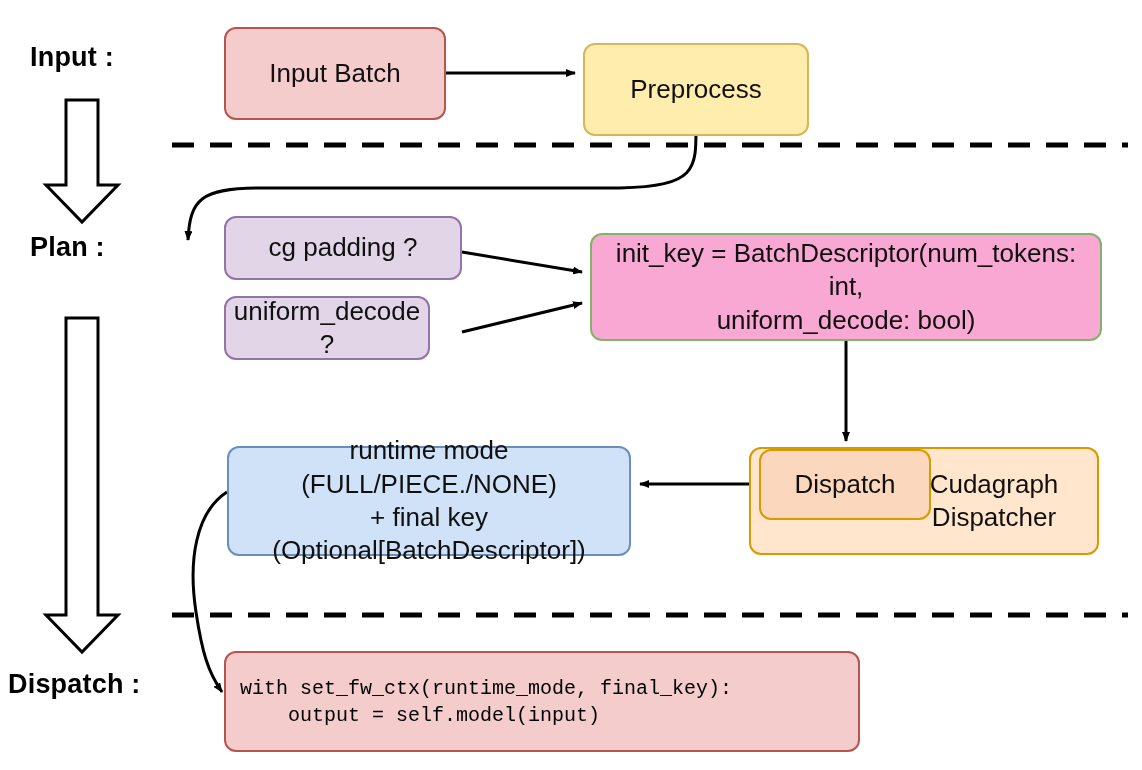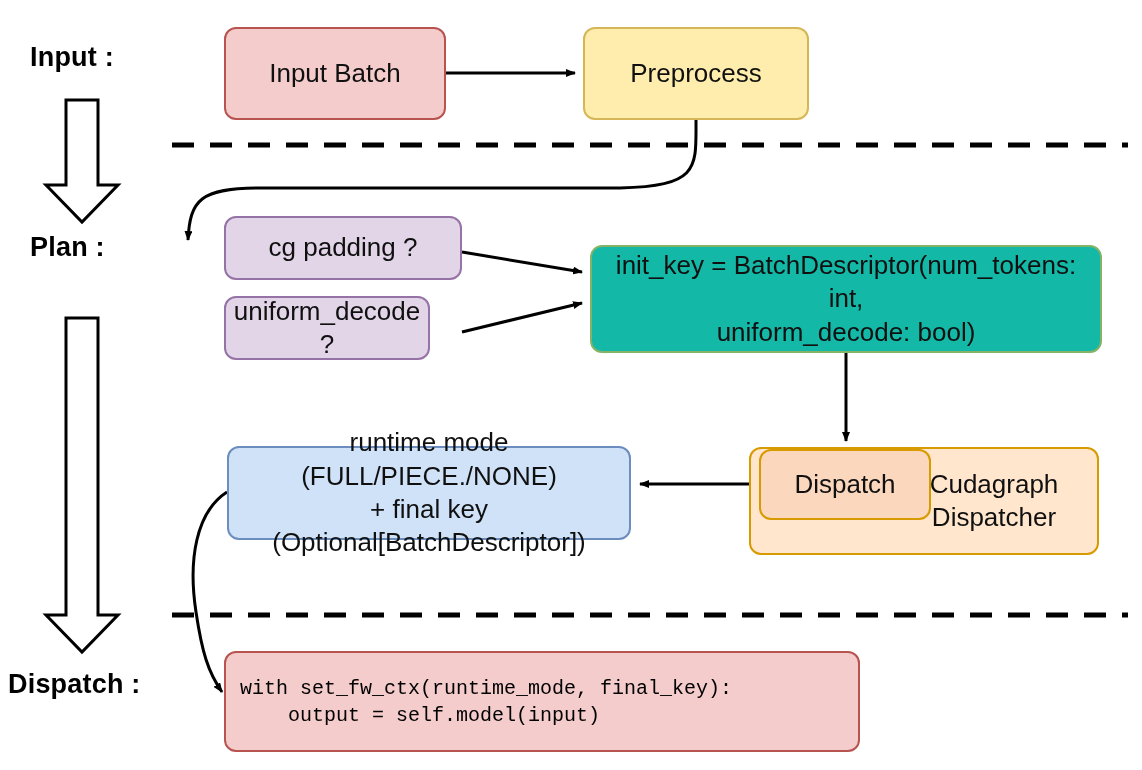--- a/index.html
+++ b/index.html
@@ -48,23 +48,23 @@
     justify-content: center;
     text-align: center;
     font-size: 26px;
     line-height: 1.28;
     color: #101010;
     padding: 4px 8px;
   }
   .node .node-text { display: block; white-space: pre-line; }
 
   .node--pink   { background: #f5cccc; border-color: #b85450; }
-  .node--yellow { background: #ffedad; border-color: #d6b656; }
+  .node--yellow { background: #ffedad; border-color: #d6b656; margin-top: 16px; }
   .node--purple { background: #e1d5e7; border-color: #9673a6; }
-  .node--green  { background: #14b8a6; border-color: #82b366; margin-top: 12px; }
+  .node--green  { background: #f9a8d4; border-color: #82b366; }
   .node--blue   { background: #cfe2f7; border-color: #6c8ebf; }
   .node--orange-outer { background: #ffe6cc; border-color: #d79b00; }
   .node--orange-inner { background: #fad7bd; border-color: #d79b00; }
 
   .node--code {
     font-family: "Liberation Mono", "DejaVu Sans Mono", monospace;
     font-size: 20px;
     color: #000000;
     text-align: left;
     justify-content: flex-start;
@@ -72,21 +72,21 @@
     line-height: 1.35;
   }
   .node--code .node-text { white-space: pre; }
 
   
   #node-input-batch  { left: 224px; top: 27px;  width: 222px; height: 93px; }
   #node-preprocess   { left: 583px; top: 27px;  width: 226px; height: 93px; }
   #node-cg-padding   { left: 224px; top: 216px; width: 238px; height: 64px; }
   #node-uniform-dec  { left: 224px; top: 296px; width: 206px; height: 64px; }
   #node-init-key     { left: 590px; top: 233px; width: 512px; height: 108px; }
-  #node-runtime-mode { left: 227px; top: 446px; width: 404px; height: 94px; }
+  #node-runtime-mode { left: 227px; top: 446px; width: 404px; height: 110px; }
   #node-cudagraph    { left: 749px; top: 447px; width: 350px; height: 108px; }
   #node-dispatch     { left: 759px; top: 449px; width: 172px; height: 71px; }
   #node-code         { left: 224px; top: 651px; width: 636px; height: 101px; }
 
   #label-input   { left: 30px;  top: 42px; }
   #label-plan    { left: 30px;  top: 232px; }
   #label-execute { left: 8px;   top: 669px; }
 </style>
 </head>
 <body>

